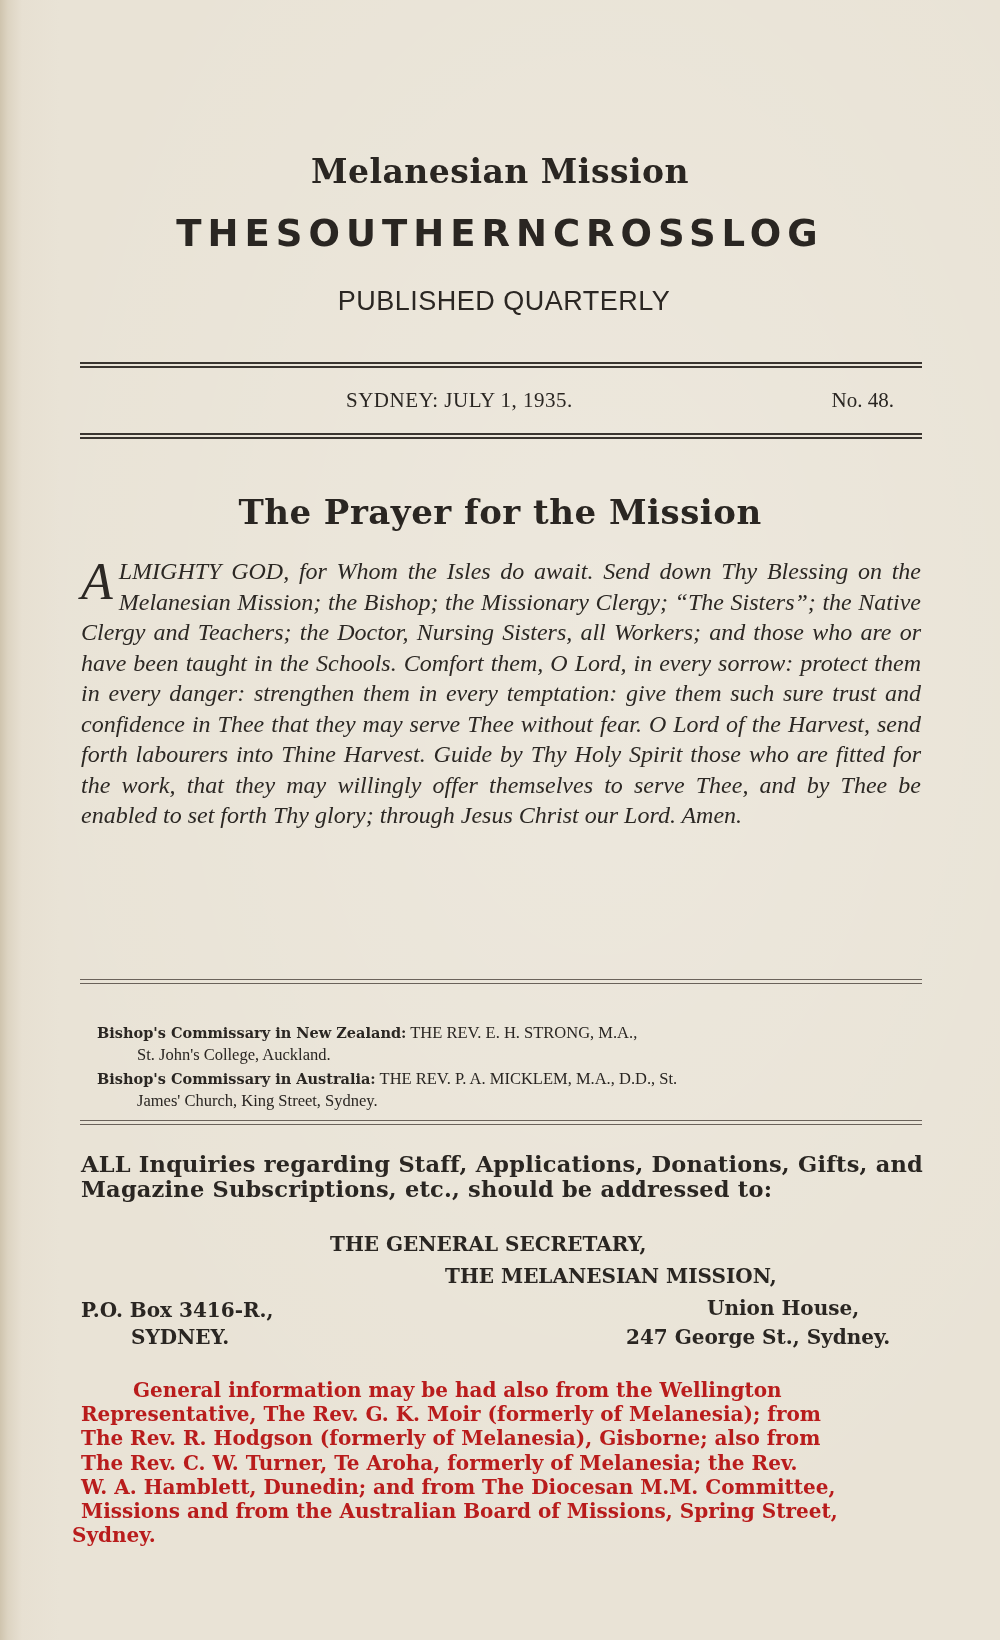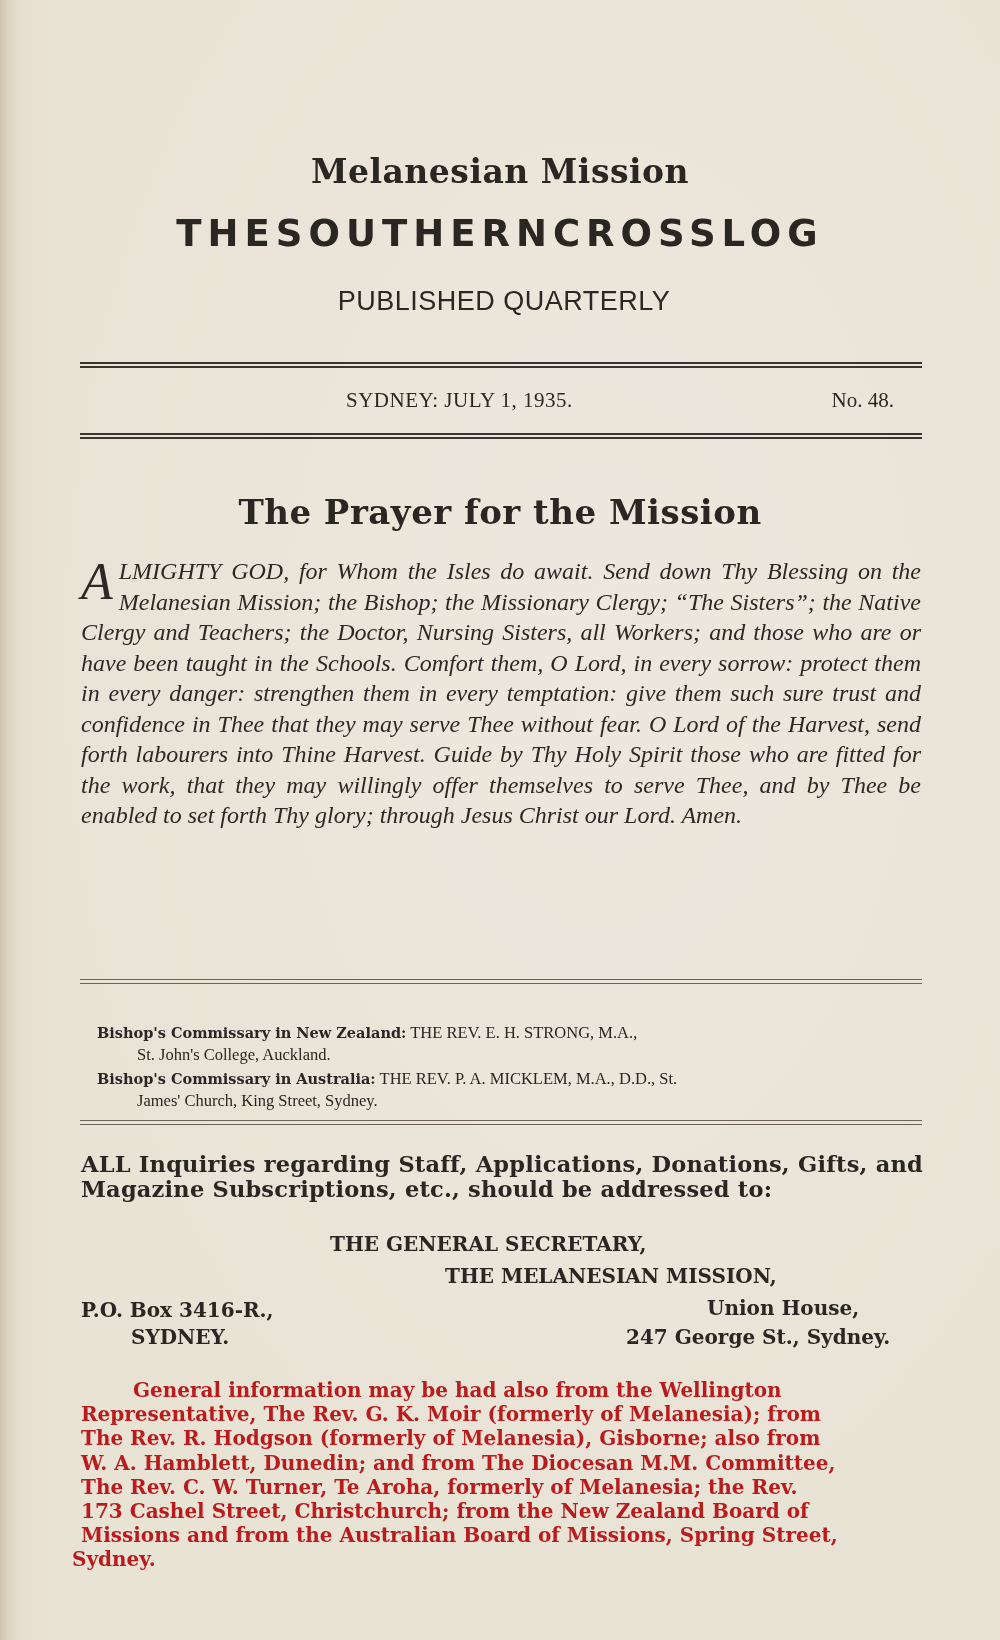--- a/index.html
+++ b/index.html
@@ -141,18 +141,17 @@
 <div class="abs addr melmission">THE MELANESIAN MISSION,</div>
 <div class="abs addr pobox">P.O. Box 3416-R.,</div>
 <div class="abs addr sydney1">SYDNEY.</div>
 <div class="abs addr union">Union House,</div>
 <div class="abs addr george">247 George St., Sydney.</div>
 
 <div class="abs general">
   <div class="indent">General information may be had also from the Wellington</div>
   <div>Representative, The Rev. G. K. Moir (formerly of Melanesia); from</div>
   <div>The Rev. R. Hodgson (formerly of Melanesia), Gisborne; also from</div>
+  <div>The Rev. C. W. Turner, Te Aroha, formerly of Melanesia; the Rev.</div>
   <div>W. A. Hamblett, Dunedin; and from The Diocesan M.M. Committee,</div>
-  <div>The Rev. C. W. Turner, Te Aroha, formerly of Melanesia; the Rev.</div>
-  <div>173 Cashel Street, Christchurch; from the New Zealand Board of</div>
   <div>Missions and from the Australian Board of Missions, Spring Street,</div>
   <div class="last">Sydney.</div>
 </div>
 
 </body></html>

